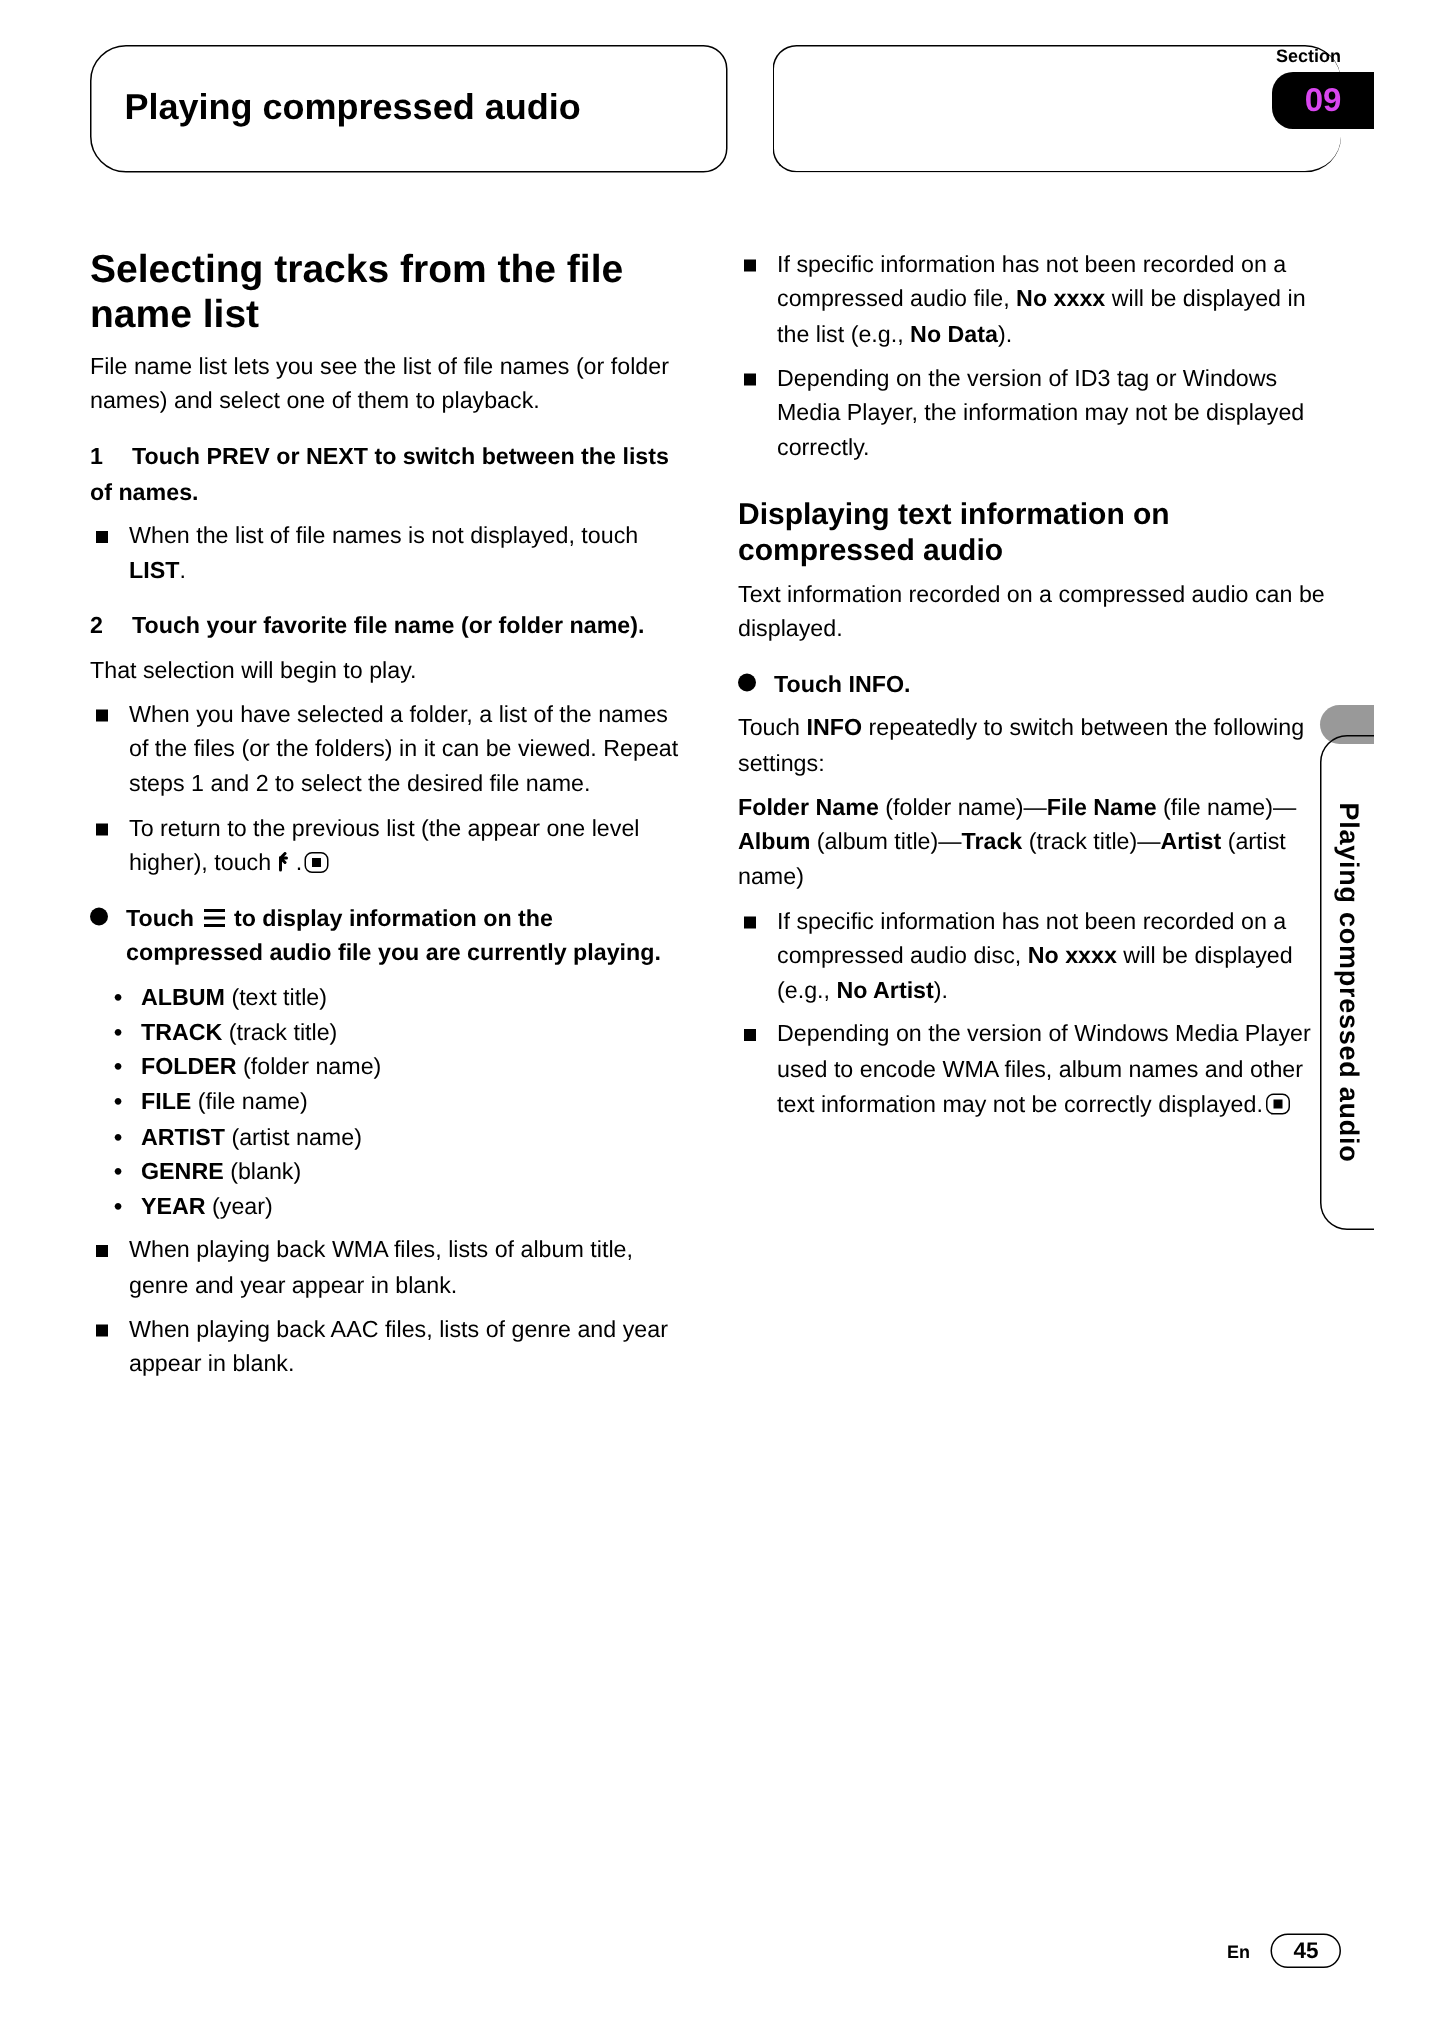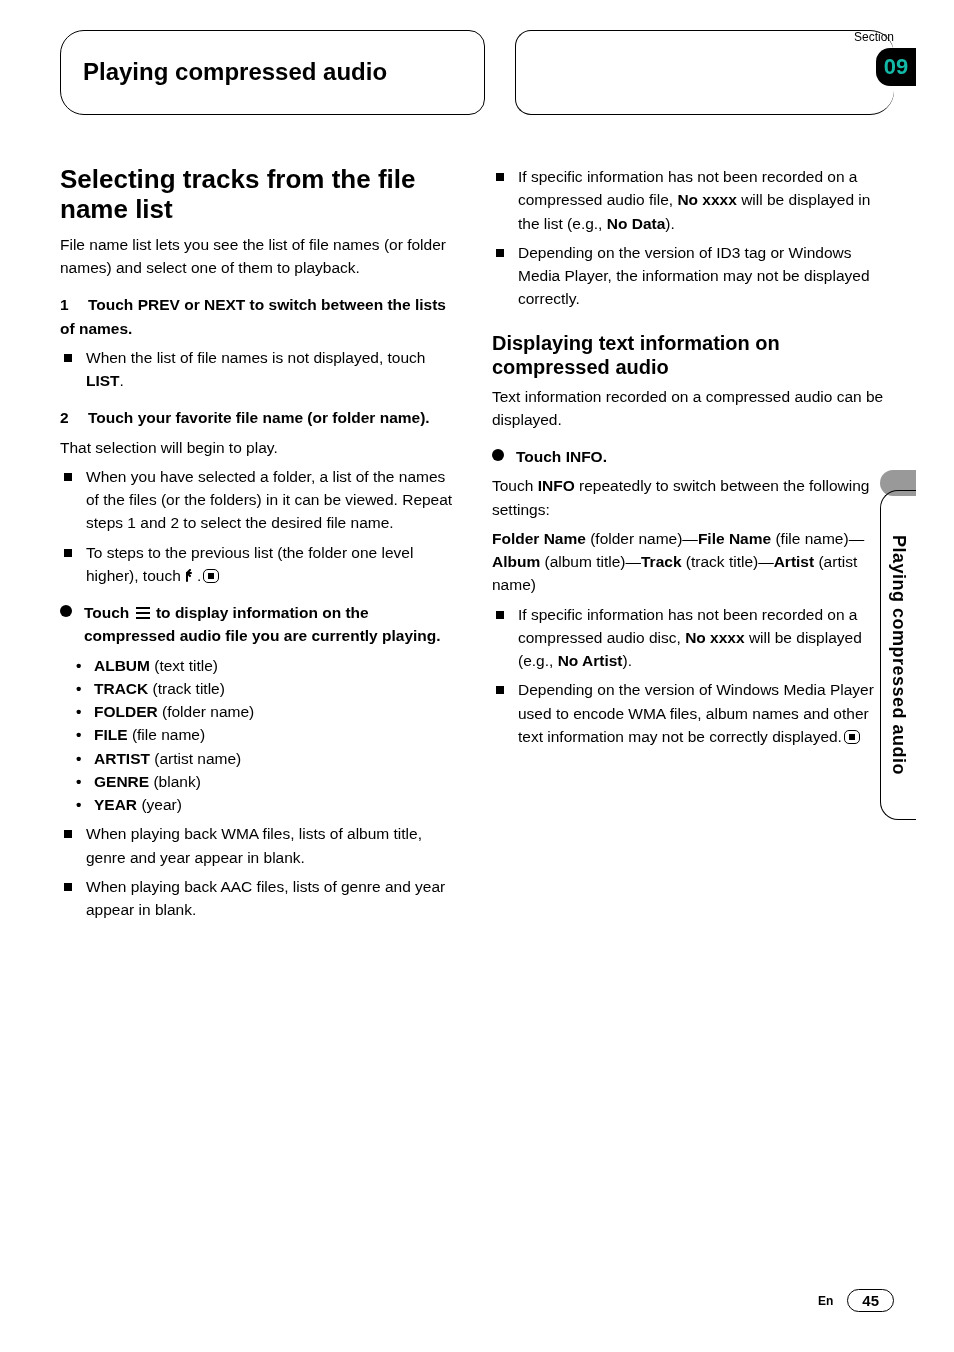--- a/index.html
+++ b/index.html
@@ -44,30 +44,30 @@
     border-radius: 24px;
     border-top-left-radius: 16px;
     border-bottom-left-radius: 16px;
     border-right: none;
   }
   .section-label {
     position: absolute;
     top: 30px;
     right: 60px;
     font-size: 12px;
-    font-weight: 400;
+    font-weight: 700;
   }
   .section-badge {
     position: absolute;
     top: 48px;
     right: 38px;
     background: #000;
-    color: #14b8a6;
+    color: #d946ef;
     border-radius: 14px 0 0 14px;
-    width: 40px;
+    width: 68px;
     height: 38px;
     display: flex;
     align-items: center;
     justify-content: center;
     font-size: 22px;
     font-weight: 700;
   }
   .columns {
     display: flex;
     gap: 30px;
@@ -226,21 +226,21 @@
       <p class="bullet">
         <span>When the list of file names is not displayed, touch </span><span class="b">LIST</span><span>.</span>
       </p>
 
       <p class="step">
         <span class="num">2</span><span>Touch your favorite file name (or folder name).</span>
       </p>
       <p>That selection will begin to play.</p>
       <p class="bullet">When you have selected a folder, a list of the names of the files (or the folders) in it can be viewed. Repeat steps 1 and 2 to select the desired file name.</p>
       <p class="bullet">
-        <span>To steps to the previous list (the folder one level higher), touch </span><svg width="12" height="14" viewBox="0 0 12 14" style="vertical-align:-2px">
+        <span>To return to the previous list (the appear one level higher), touch </span><svg width="12" height="14" viewBox="0 0 12 14" style="vertical-align:-2px">
             <path d="M2 12 L2 4 L6 4 M2 4 L5 1 M2 4 L5 7" stroke="#000" stroke-width="2" fill="none" stroke-linecap="round"></path>
           </svg><span>.</span><span class="endmark"></span>
       </p>
 
 
       <p class="circle-bullet">
         <span>Touch </span><span class="list-icon"></span><span> to display information on the compressed audio file you are currently playing.</span>
       </p>
       <ul class="deflist">
         <li><span class="b">ALBUM</span><span> (text title)</span></li>

